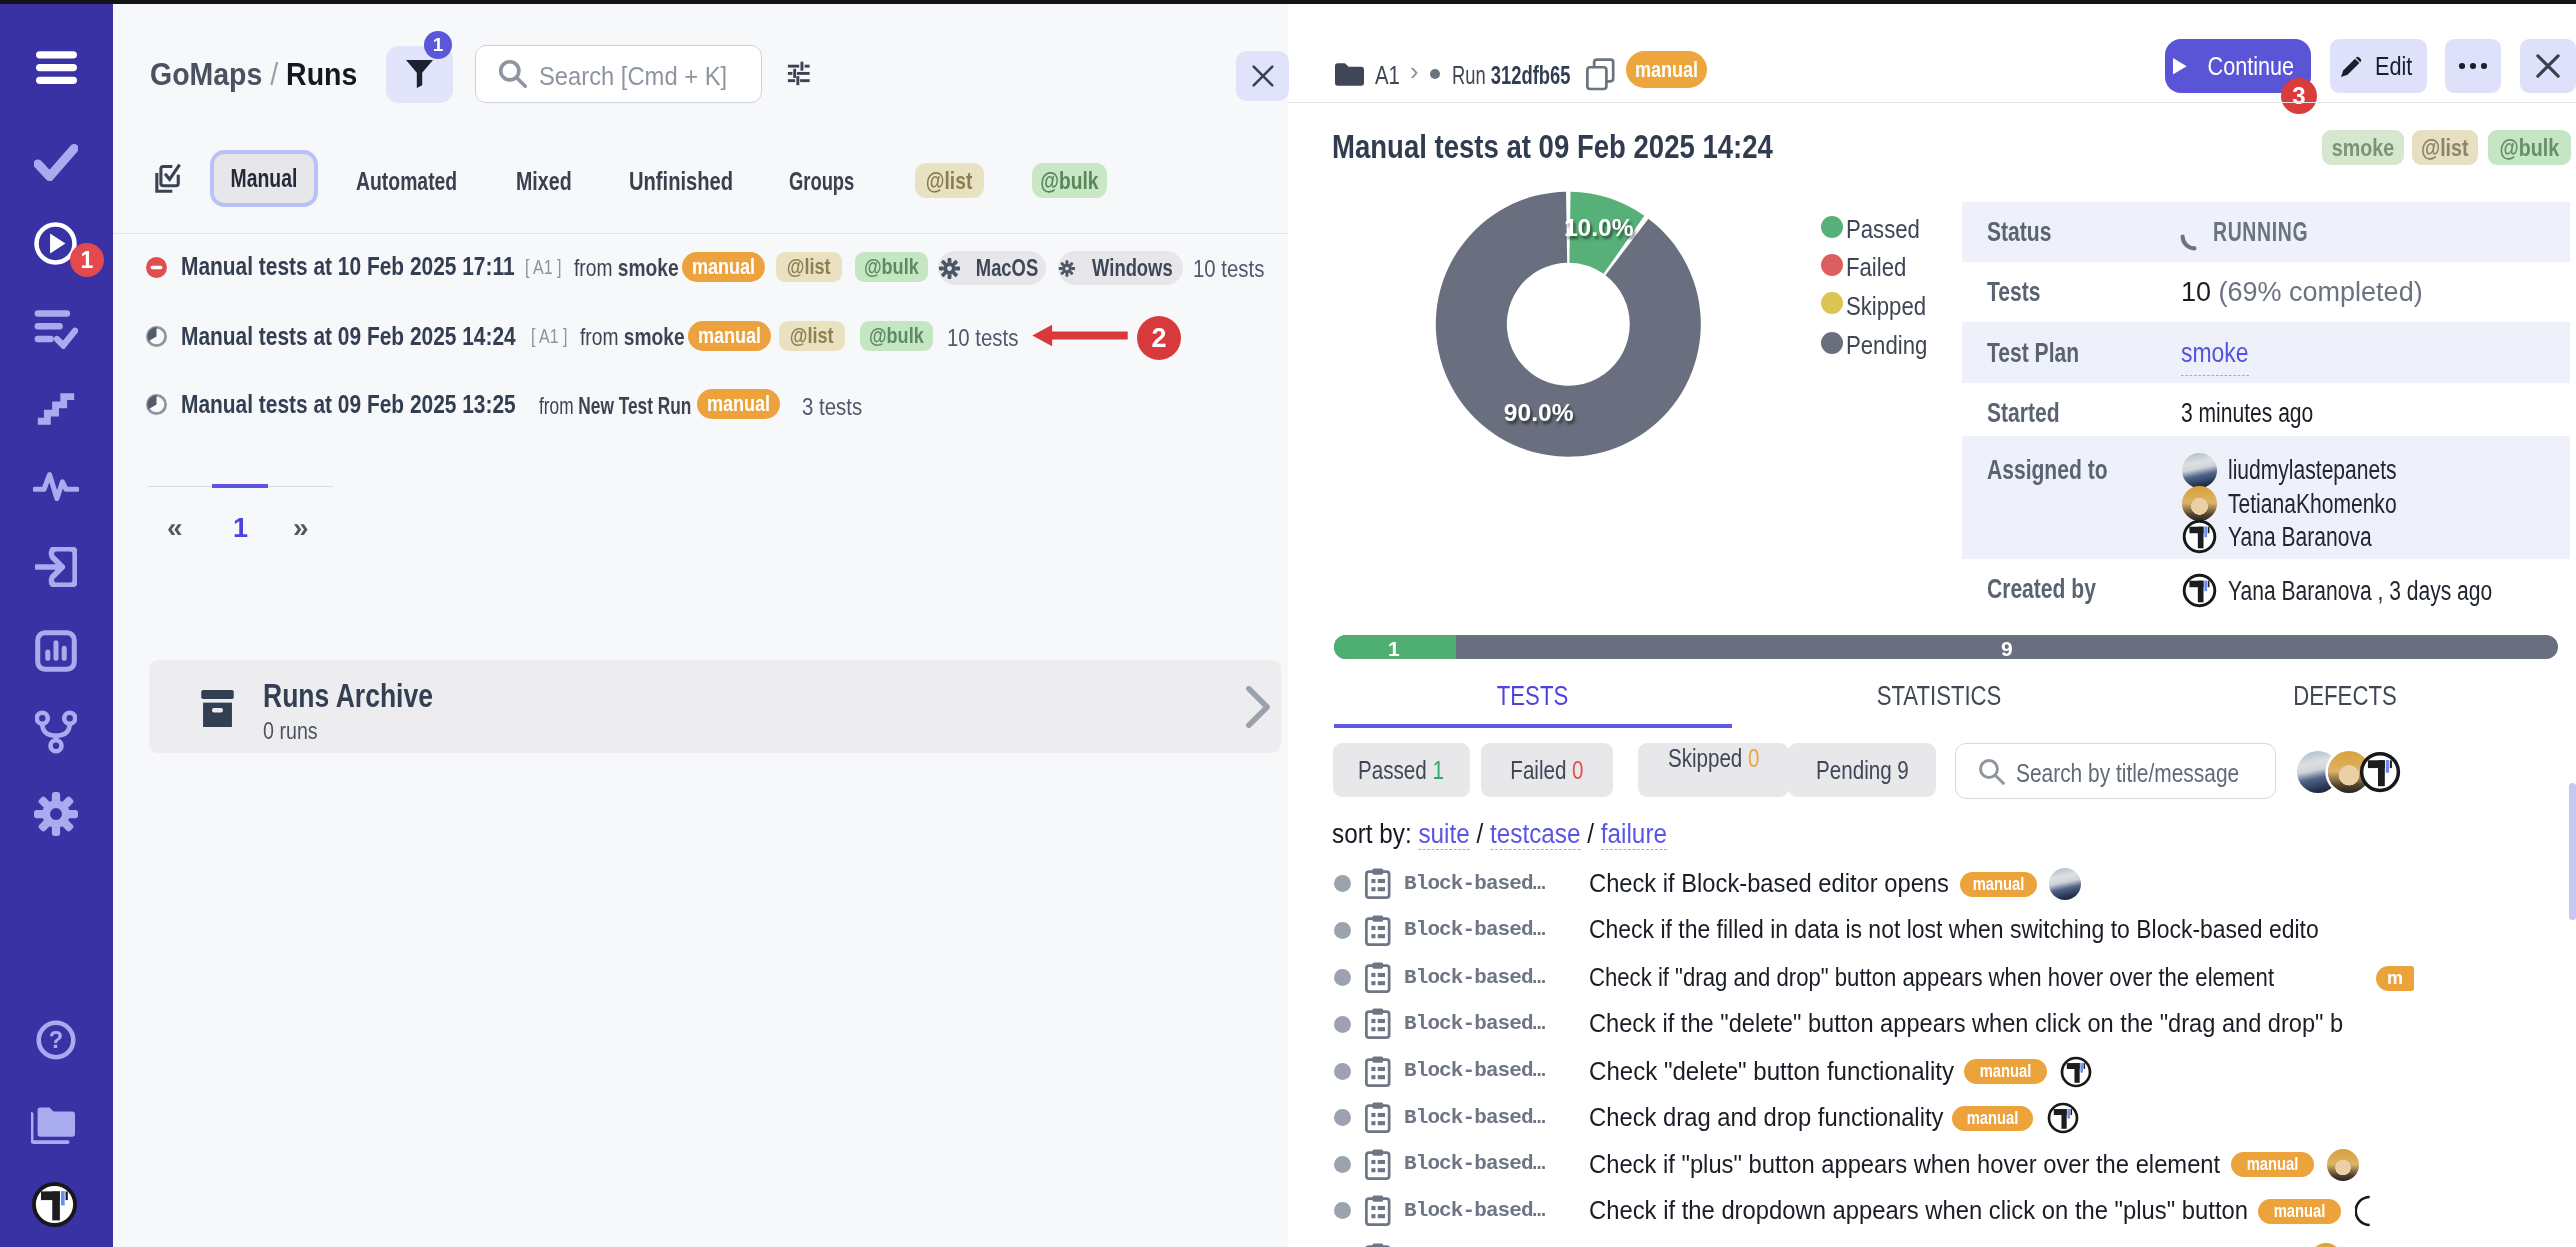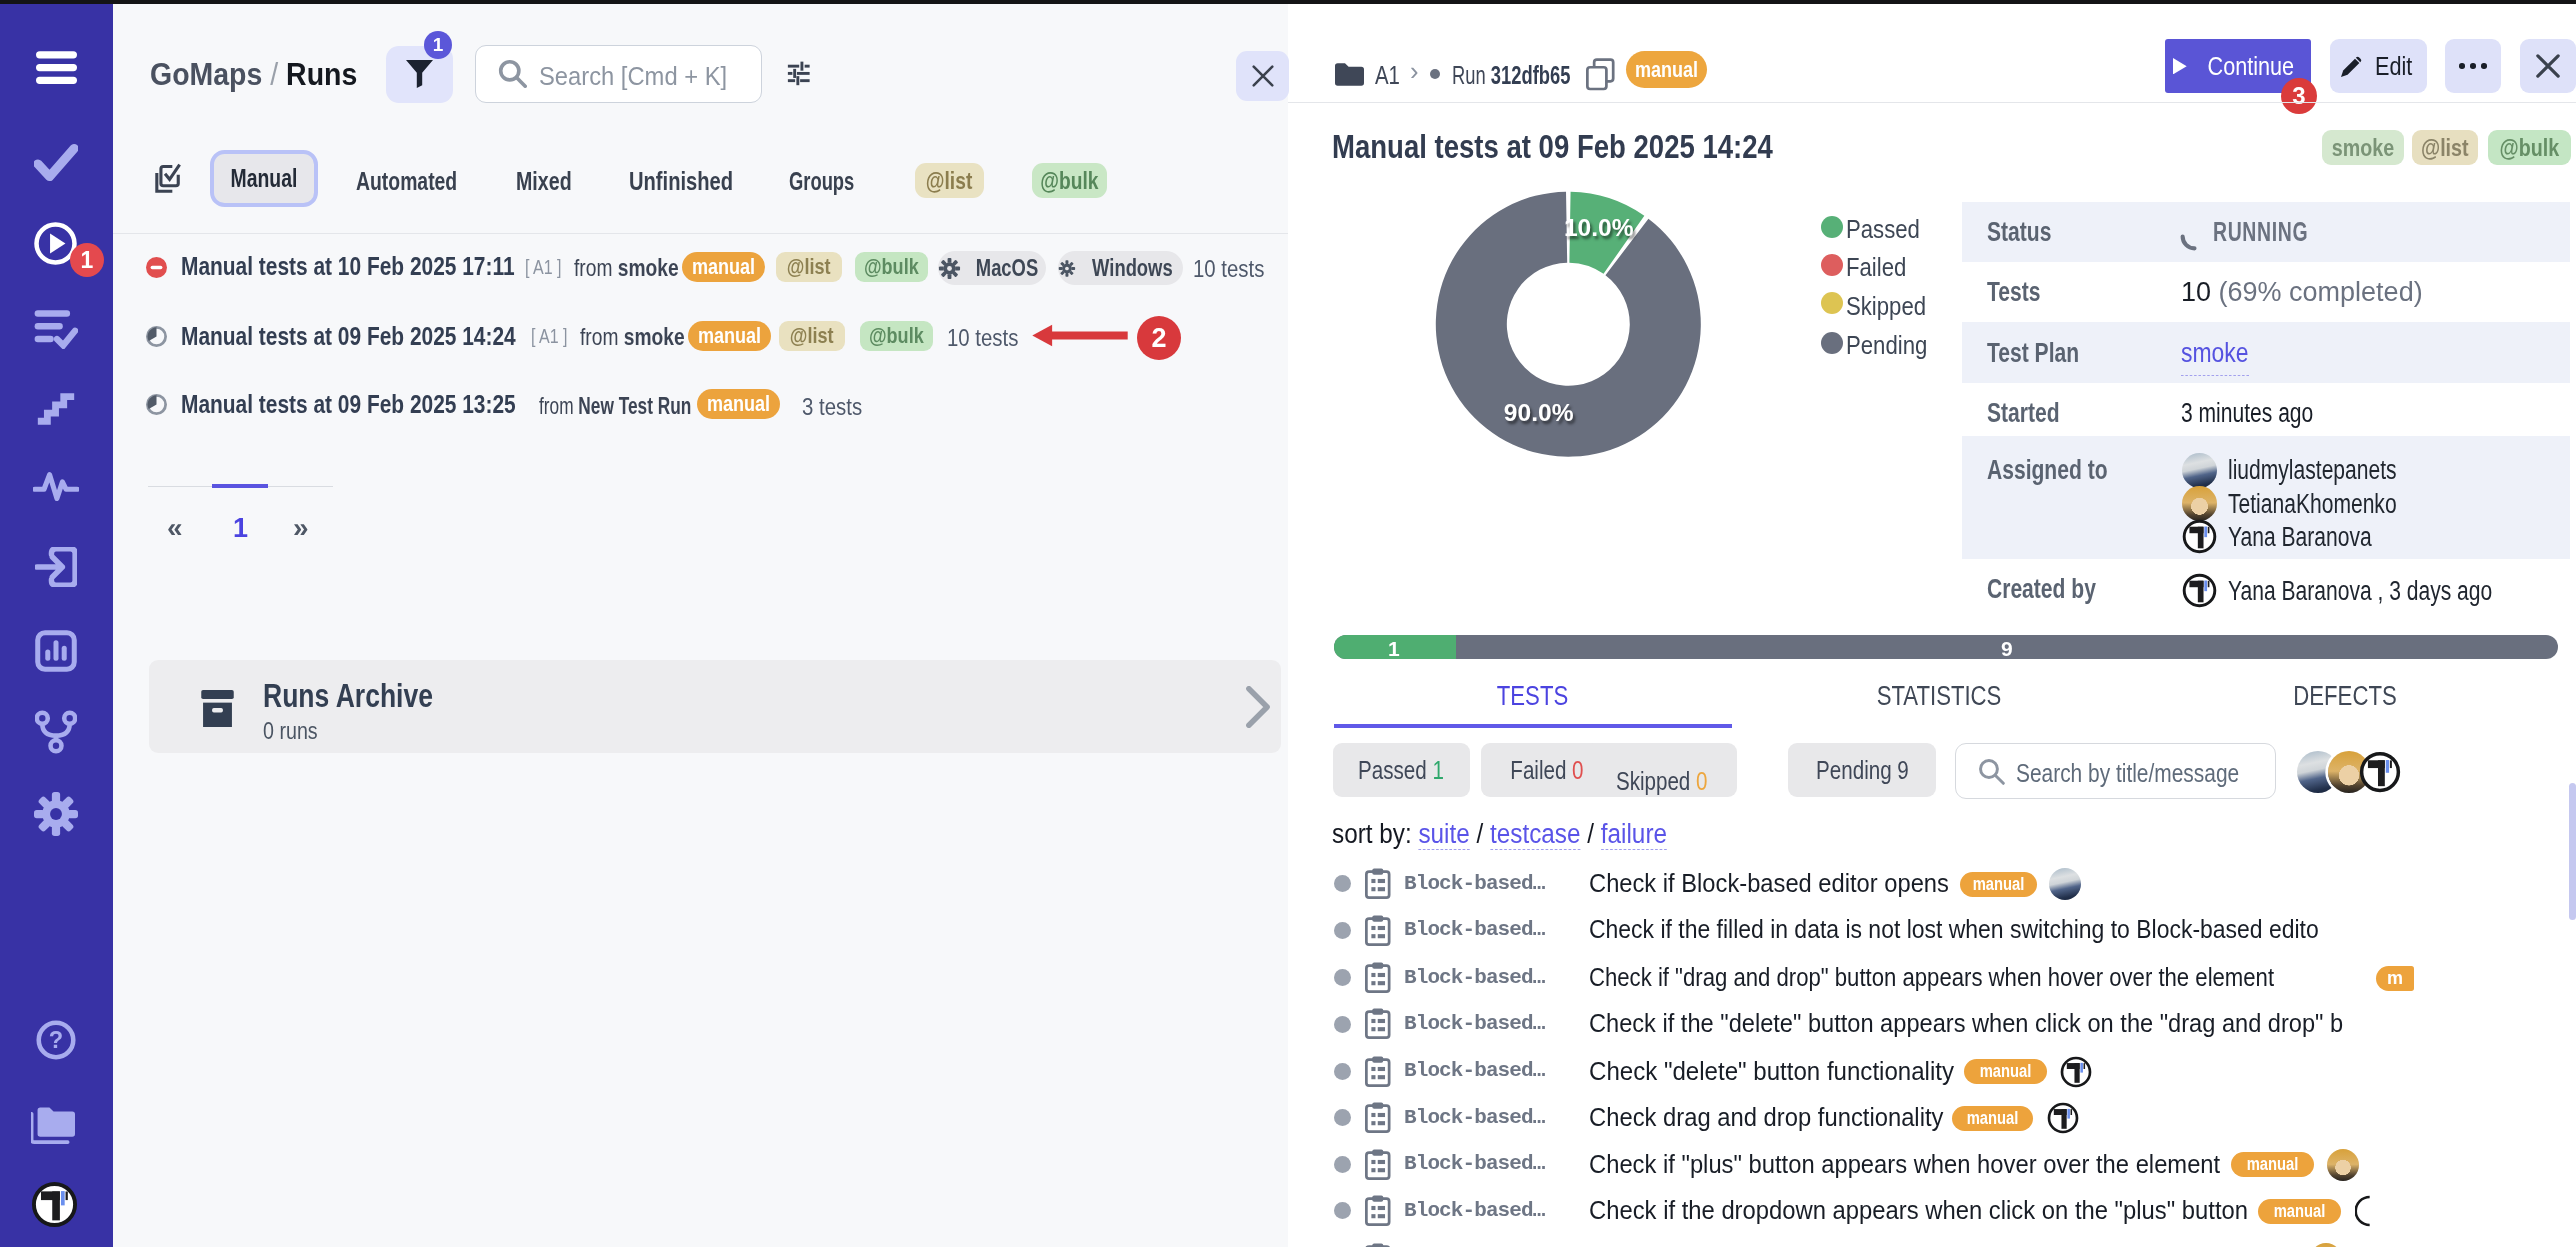--- a/index.html
+++ b/index.html
@@ -252,21 +252,21 @@
 <div class="abs" style="left:1410px;top:57px;font-size:25.5px;color:#8b93a0;">›</div>
 <div class="abs" style="left:1430px;top:69px;width:10px;height:10px;border-radius:50%;background:#6b7280;"></div>
 <div class="abs sx" style="left:1452px;top:61px;font-size:25.5px;color:#3f4757;transform:scaleX(0.72);">Run <b style="color:#333e52;">312dfb65</b></div>
 <svg class="abs" style="left:1586px;top:58px;" width="29" height="33" viewBox="0 0 32 36">
  <rect x="9" y="1.5" width="21" height="24" rx="3" stroke="#6b7280" stroke-width="3" fill="none"></rect>
  <rect x="1.5" y="10" width="21" height="24" rx="3" stroke="#6b7280" stroke-width="3" fill="#fff"></rect>
 </svg>
 <div class="pill" style="left:1626px;top:51px;width:81px;height:37px;background:#eda63e;color:#fff;font-size:22px;">
     <span class="sxc" style="transform:scaleX(0.82);">manual</span>
   </div>
-<div class="abs" style="left:2165px;top:39px;width:146px;height:54px;background:#5a55d6;border-radius:3px;display:flex;align-items:center;justify-content:center;gap:11px;color:#fff;font-size:26.4px;">
+<div class="abs" style="left:2165px;top:39px;width:146px;height:54px;background:#5a55d6;border-radius:16px;display:flex;align-items:center;justify-content:center;gap:11px;color:#fff;font-size:26.4px;">
  <svg width="13.7" height="16.4" viewBox="0 0 20 24">
       <path d="M0 0 L20 12 L0 24 Z" fill="#fff"></path>
     </svg>
     <span class="sxc" style="transform:scaleX(0.82);">Continue</span>
 </div>
 <div class="abs" style="left:2281px;top:78px;width:36px;height:36px;border-radius:50%;background:#da3b3b;color:#fff;font-size:24px;font-weight:bold;display:flex;align-items:center;justify-content:center;">3</div>
 <div class="abs" style="left:2330px;top:39px;width:97px;height:54px;background:#dee1f9;border-radius:9px;display:flex;align-items:center;justify-content:center;gap:9px;color:#1a1f29;font-size:26.4px;">
  <svg width="21" height="21" viewBox="0 0 24 24">
       <path d="M0 24 L2.5 16.5 L16 3 L21 8 L7.5 21.5 Z" fill="#1a1f29"></path>
       <path d="M17.5 1.5 Q19 0 20.5 1.5 L22.5 3.5 Q24 5 22.5 6.5 L22 7 L17 2 Z" fill="#1a1f29"></path>
@@ -355,21 +355,21 @@
 <div class="abs" style="left:1334px;top:681px;width:398px;text-align:center;font-size:27px;color:#4b43e0;"><span class="sxc" style="transform:scaleX(0.82);">TESTS</span></div>
 <div class="abs" style="left:1732px;top:681px;width:414px;text-align:center;font-size:27px;color:#3f4755;"><span class="sxc" style="transform:scaleX(0.82);">STATISTICS</span></div>
 <div class="abs" style="left:2146px;top:681px;width:399px;text-align:center;font-size:27px;color:#3f4755;"><span class="sxc" style="transform:scaleX(0.82);">DEFECTS</span></div>
 <div class="abs" style="left:1334px;top:724px;width:398px;height:3.6px;background:#6059e8;"></div>
 <div class="abs sq" style="left:1333px;top:743px;width:137px;height:54px;background:#e8e8ea;display:flex;align-items:center;justify-content:center;font-size:26.4px;color:#3f4757;">
     <span class="sxc" style="transform:scaleX(0.78);">Passed&nbsp;<span style="color:#2fa86c;">1</span></span>
   </div>
 <div class="abs sq" style="left:1481px;top:743px;width:132px;height:54px;background:#e8e8ea;display:flex;align-items:center;justify-content:center;font-size:26.4px;color:#3f4757;">
     <span class="sxc" style="transform:scaleX(0.78);">Failed&nbsp;<span style="color:#e04f4f;">0</span></span>
   </div>
-<div class="abs sq" style="left:1586px;top:743px;width:151px;height:54px;background:#e8e8ea;display:flex;align-items:flex-end;justify-content:center;font-size:26.4px;color:#3f4757;">
+<div class="abs sq" style="left:1638px;top:743px;width:151px;height:54px;background:#e8e8ea;display:flex;align-items:flex-start;justify-content:center;font-size:26.4px;color:#3f4757;">
     <span class="sxc" style="transform:scaleX(0.78);">Skipped&nbsp;<span style="color:#eda63e;">0</span></span>
   </div>
 <div class="abs sq" style="left:1788px;top:743px;width:148px;height:54px;background:#e8e8ea;display:flex;align-items:center;justify-content:center;font-size:26.4px;color:#3f4757;">
     <span class="sxc" style="transform:scaleX(0.78);">Pending&nbsp;9</span>
   </div>
 <div class="abs" style="left:1955px;top:743px;width:321px;height:56px;background:#fff;border:1.8px solid #d6d9de;border-radius:11px;"></div>
 <svg class="abs" style="left:1978px;top:758px;" width="27" height="27" viewBox="0 0 32 32">
  <circle cx="13" cy="13" r="10" stroke="#8d95a1" stroke-width="3.5" fill="none"></circle>
  <path d="M21 21 L30 30" stroke="#8d95a1" stroke-width="3.5" stroke-linecap="round"></path>
 </svg>

